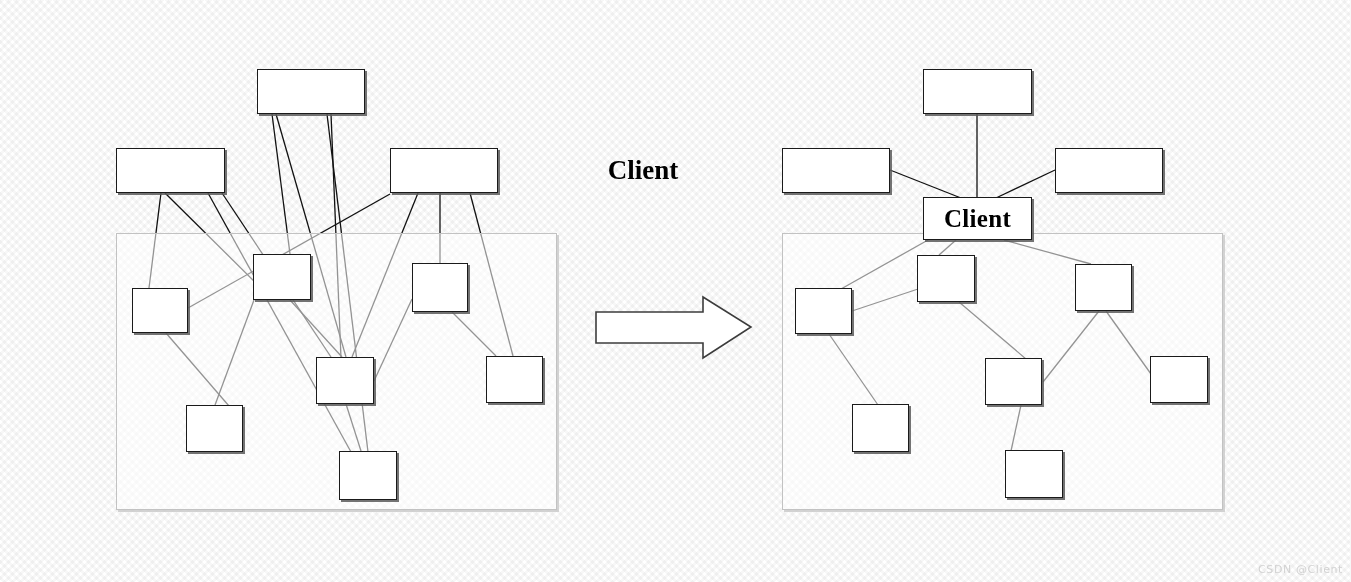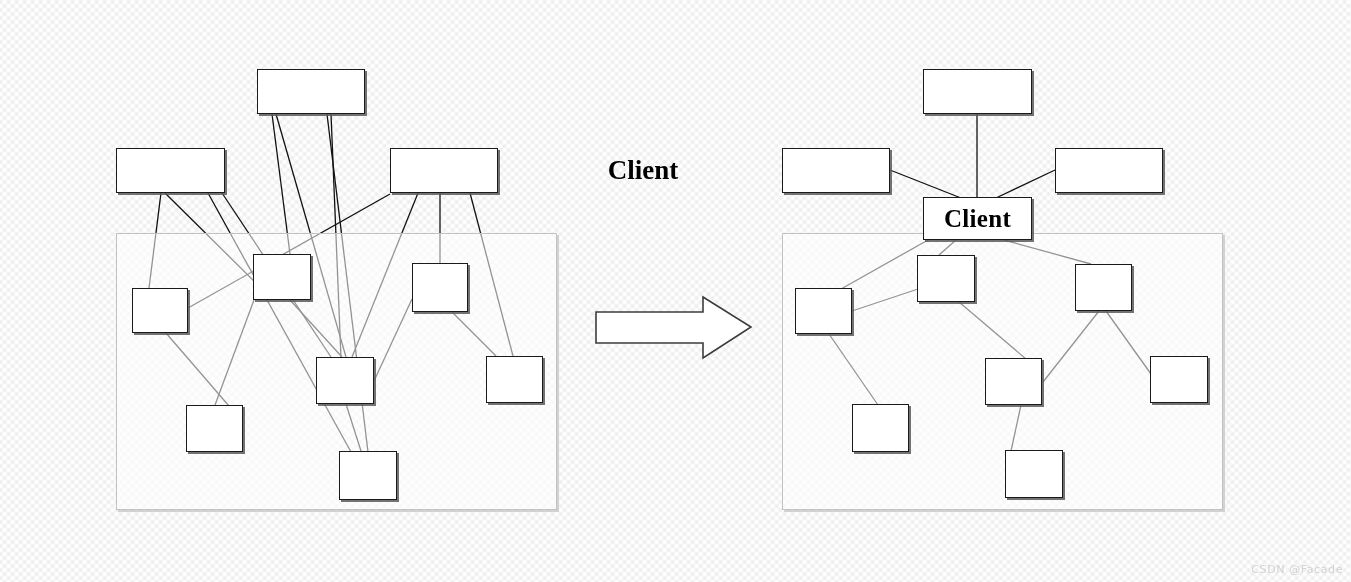--- a/index.html
+++ b/index.html
@@ -153,15 +153,15 @@
 
   <div class="section-label" style="left:563px; top:155px; width:160px;">Client</div>
 
 
   <div class="arrow-wrap" style="left:595px; top:295px; width:158px; height:65px;">
     <svg width="158" height="65" viewBox="0 0 158 65" xmlns="http://www.w3.org/2000/svg">
       <polygon points="1,17 108,17 108,2 156,32 108,63 108,48 1,48" fill="#ffffff" stroke="#3c3c3c" stroke-width="1.6" stroke-linejoin="miter"></polygon>
     </svg>
   </div>
 
-  <div id="watermark">CSDN @Facade</div>
+  <div id="watermark">CSDN @Client</div>
 
 </div>
 
 </body></html>

